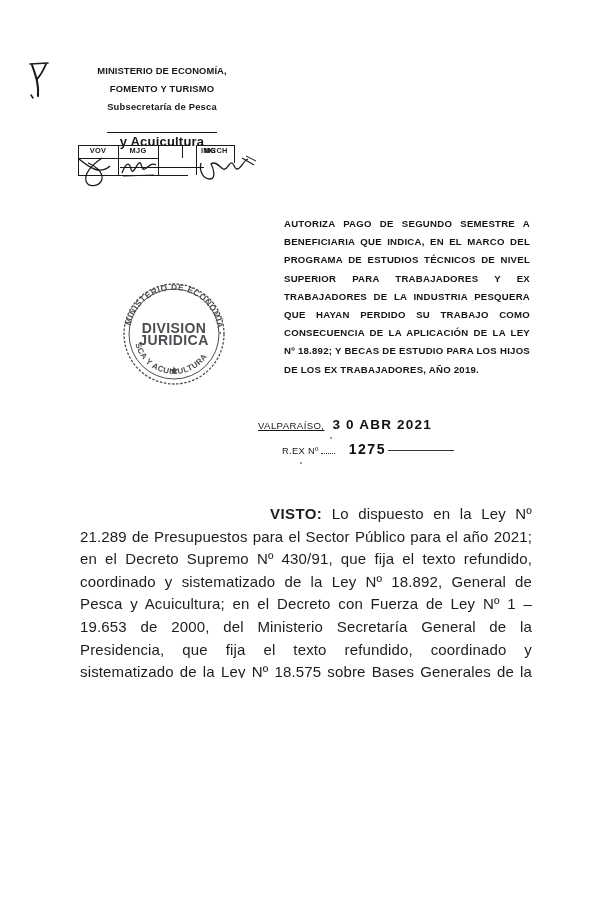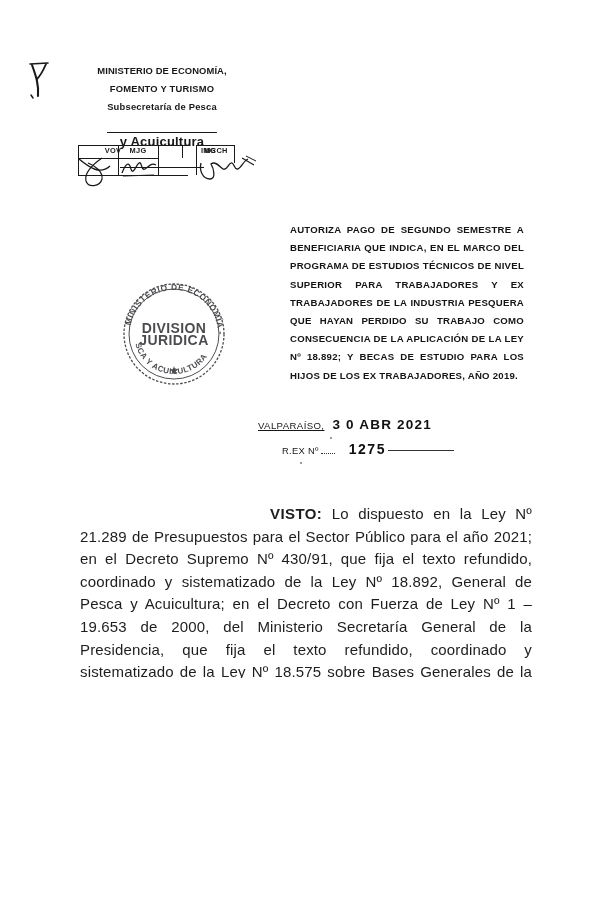--- a/index.html
+++ b/index.html
@@ -115,21 +115,21 @@
     top: 212px;
     width: 252px;
     text-align: justify;
     text-align-last: left;
     font-size: 9.6px;
     font-weight: bold;
     line-height: 18.2px;
     letter-spacing: 0.25px;
     color: #141414;
   }
-  #title-block p { margin: 9px; }
+  #title-block p { margin: 3px; }
 
   
   #place-date {
     position: absolute;
     left: 258px;
     top: 417px;
     width: 280px;
     font-size: 9.6px;
     letter-spacing: 0.4px;
     color: #181818;
@@ -247,21 +247,21 @@
     <div class="hline" style="left:0; top:13px; width:80px;"></div>
     <div class="hline" style="left:118px; top:0; width:38px;"></div>
     <div class="hline" style="left:0; top:30px; width:110px;"></div>
     <div class="vline" style="left:0; top:0; height:30px;"></div>
     <div class="vline" style="left:40px; top:0; height:30px;"></div>
     <div class="vline" style="left:80px; top:0; height:30px;"></div>
     <div class="vline" style="left:104px; top:0; height:13px;"></div>
     <div class="vline" style="left:118px; top:0; height:30px;"></div>
     <div class="vline" style="left:156px; top:0; height:18px;"></div>
 
-    <div class="cell" style="left:15px; width:40px;">
+    <div class="cell" style="left:0; width:40px;">
       <div class="initials">VOV</div>
     </div>
     <div class="cell" style="left:40px; width:40px;">
       <div class="initials">MJG</div>
     </div>
     <div class="cell" style="left:80px; width:38px;padding-left:43px;">
       <div class="initials">IMG</div>
     </div>
     <div class="cell" style="left:118px; width:40px;">
       <div class="initials">MCCH</div>

